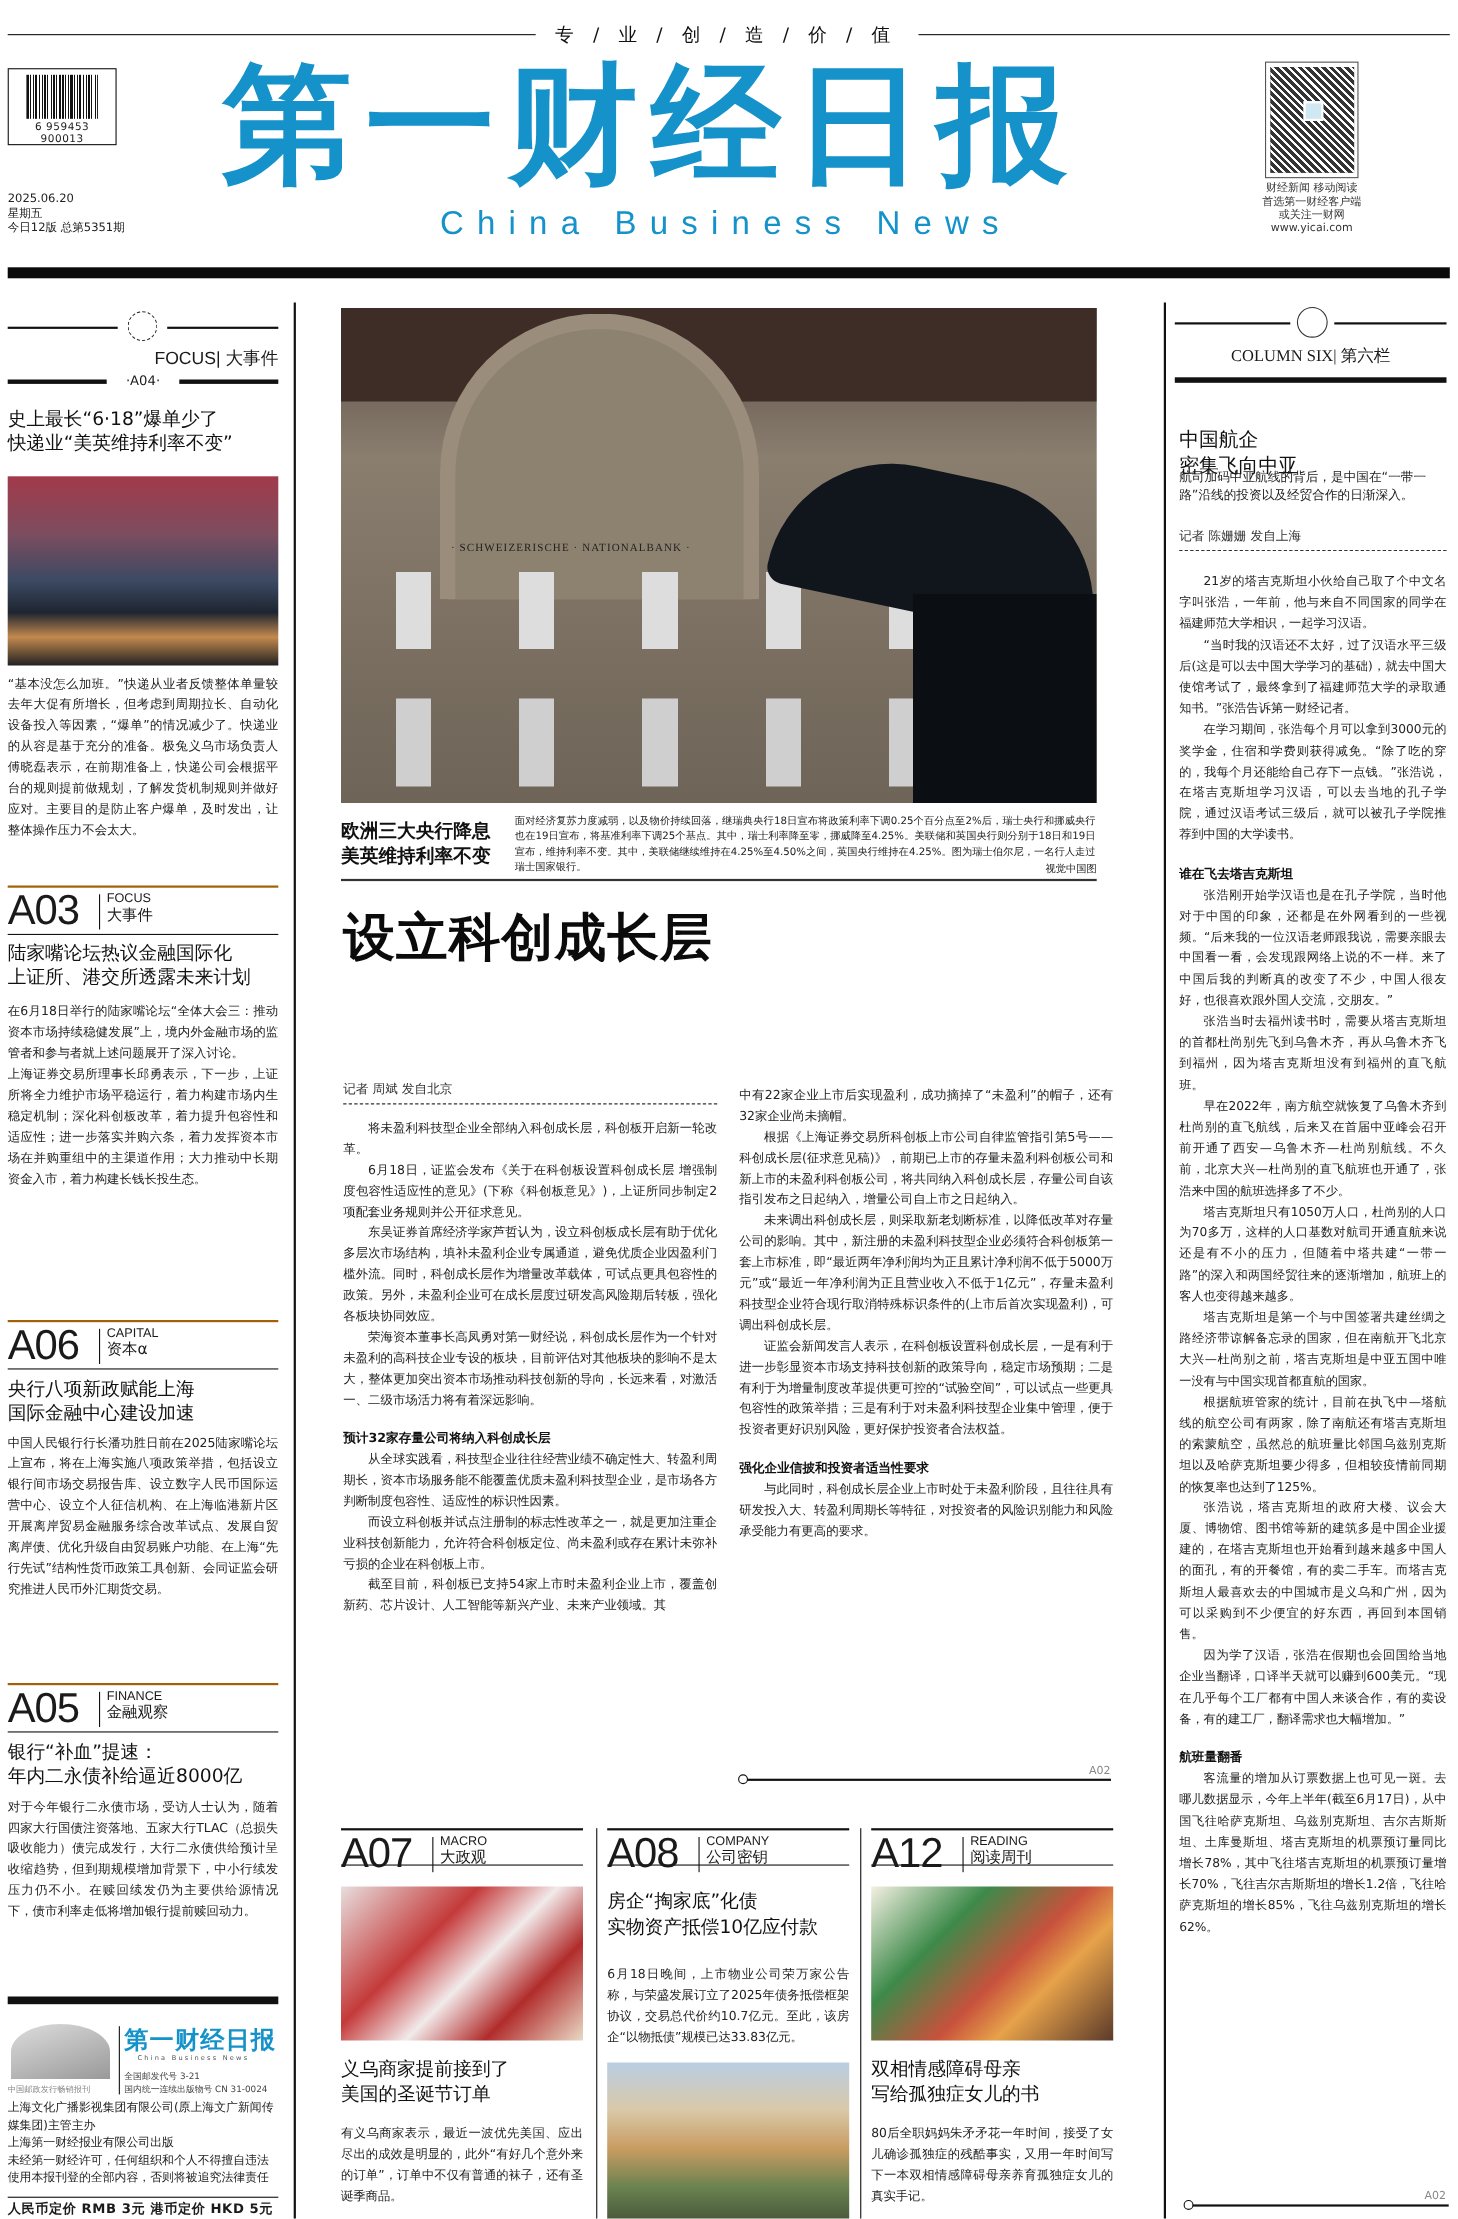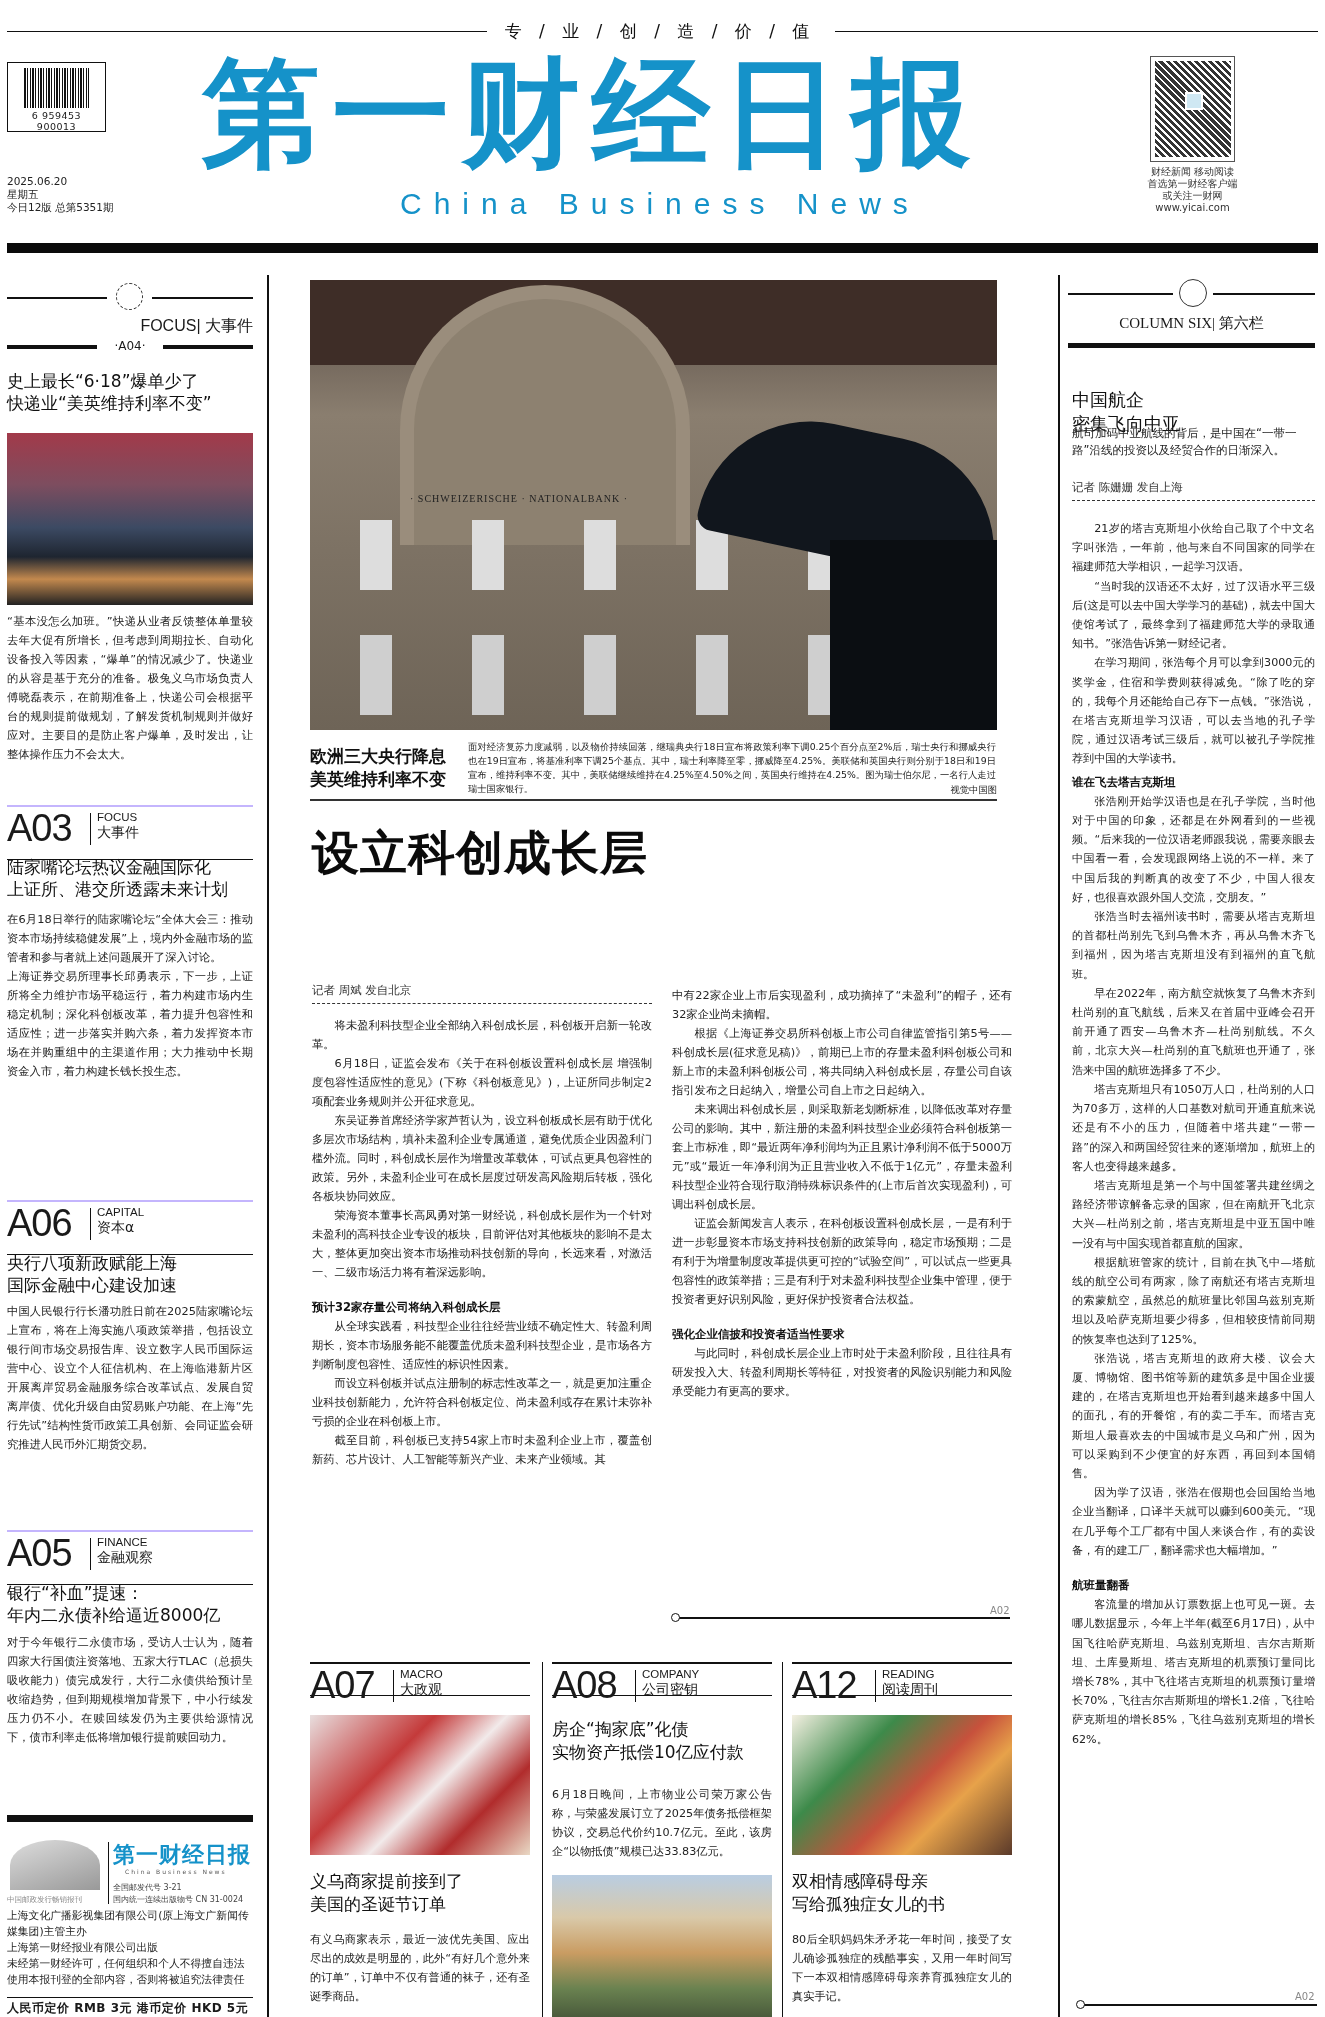--- a/index.html
+++ b/index.html
@@ -16,21 +16,21 @@
 .logo-en{position:absolute;left:400px;top:187px;font-size:30px;letter-spacing:12px;color:#1592c9;font-family:"Liberation Sans",sans-serif}
 .qr{position:absolute;left:1150px;top:56px;width:85px;height:106px;border:1px solid #555;background:
  linear-gradient(#fff,#fff) 5px 5px/78px 82px no-repeat;}
 .qr-inner{position:absolute;left:1155px;top:61px;width:76px;height:96px;background:
  repeating-linear-gradient(45deg,#111 0 3px,#fff 3px 5px),#111;opacity:.85}
 .qr-c{position:absolute;left:1185px;top:92px;width:18px;height:18px;background:#cfe8f3;border:2px solid #fff}
 .qr-txt{position:absolute;left:1140px;top:166px;width:105px;text-align:center;font-size:10px;line-height:12px;color:#333}
 .topbar{position:absolute;left:7px;top:243px;width:1311px;height:10px;background:#0a0a0a}
 
 .vline{position:absolute;width:2px;background:#111}
-.sec-head{position:absolute;left:7px;width:246px;border-top:2px solid #c4b5fd;border-bottom:1.5px solid #111;height:55px}
+.sec-head{position:absolute;left:7px;width:246px;border-top:2px solid #a16207;border-bottom:1.5px solid #111;height:45px}
 .sec-code{position:absolute;left:0;top:0;font-size:38px;line-height:43px;font-family:"Liberation Sans",sans-serif;letter-spacing:-1px}
 .sec-sep{position:absolute;top:6px;width:1px;height:32px;background:#111}
 .sec-en{position:absolute;top:4px;font-size:11.5px;line-height:12px;font-family:"Liberation Sans",sans-serif}
 .sec-cn{position:absolute;top:17px;font-size:14px;line-height:16px}
 .h-left{position:absolute;left:7px;font-size:17px;line-height:22px;color:#111}
 .body-s{position:absolute;font-size:11.3px;line-height:19px;color:#222;text-align:justify}
 .indent{text-indent:2em}
 .sub-bold{font-weight:bold;font-size:11.5px;color:#111}
 
 .img{position:absolute;overflow:hidden}
@@ -254,21 +254,21 @@
   <div>中国航企</div>
   <div>密集飞向中亚</div>
 </div>
 <div class="abs" style="left:1072px;top:425px;width:243px;font-size:11.5px;line-height:17px;color:#222">航司加码中亚航线的背后，是中国在“一带一路”沿线的投资以及经贸合作的日渐深入。</div>
 <div class="byline" style="left:1072px;top:480px;width:243px">记者 陈姗姗 发自上海</div>
 
 <div class="body-s" style="left:1072px;top:519px;width:243px;font-size:11.1px;line-height:19.2px">
   <div class="indent">21岁的塔吉克斯坦小伙给自己取了个中文名字叫张浩，一年前，他与来自不同国家的同学在福建师范大学相识，一起学习汉语。</div>
   <div class="indent">“当时我的汉语还不太好，过了汉语水平三级后(这是可以去中国大学学习的基础)，就去中国大使馆考试了，最终拿到了福建师范大学的录取通知书。”张浩告诉第一财经记者。</div>
   <div class="indent">在学习期间，张浩每个月可以拿到3000元的奖学金，住宿和学费则获得减免。“除了吃的穿的，我每个月还能给自己存下一点钱。”张浩说，在塔吉克斯坦学习汉语，可以去当地的孔子学院，通过汉语考试三级后，就可以被孔子学院推荐到中国的大学读书。</div>
-  <div class="sub-bold" style="margin-top:4px">谁在飞去塔吉克斯坦</div>
+  <div class="sub-bold" style="margin-top:16px">谁在飞去塔吉克斯坦</div>
   <div class="indent">张浩刚开始学汉语也是在孔子学院，当时他对于中国的印象，还都是在外网看到的一些视频。“后来我的一位汉语老师跟我说，需要亲眼去中国看一看，会发现跟网络上说的不一样。来了中国后我的判断真的改变了不少，中国人很友好，也很喜欢跟外国人交流，交朋友。”</div>
   <div class="indent">张浩当时去福州读书时，需要从塔吉克斯坦的首都杜尚别先飞到乌鲁木齐，再从乌鲁木齐飞到福州，因为塔吉克斯坦没有到福州的直飞航班。</div>
   <div class="indent">早在2022年，南方航空就恢复了乌鲁木齐到杜尚别的直飞航线，后来又在首届中亚峰会召开前开通了西安—乌鲁木齐—杜尚别航线。不久前，北京大兴—杜尚别的直飞航班也开通了，张浩来中国的航班选择多了不少。</div>
   <div class="indent">塔吉克斯坦只有1050万人口，杜尚别的人口为70多万，这样的人口基数对航司开通直航来说还是有不小的压力，但随着中塔共建“一带一路”的深入和两国经贸往来的逐渐增加，航班上的客人也变得越来越多。</div>
   <div class="indent">塔吉克斯坦是第一个与中国签署共建丝绸之路经济带谅解备忘录的国家，但在南航开飞北京大兴—杜尚别之前，塔吉克斯坦是中亚五国中唯一没有与中国实现首都直航的国家。</div>
   <div class="indent">根据航班管家的统计，目前在执飞中—塔航线的航空公司有两家，除了南航还有塔吉克斯坦的索蒙航空，虽然总的航班量比邻国乌兹别克斯坦以及哈萨克斯坦要少得多，但相较疫情前同期的恢复率也达到了125%。</div>
   <div class="indent">张浩说，塔吉克斯坦的政府大楼、议会大厦、博物馆、图书馆等新的建筑多是中国企业援建的，在塔吉克斯坦也开始看到越来越多中国人的面孔，有的开餐馆，有的卖二手车。而塔吉克斯坦人最喜欢去的中国城市是义乌和广州，因为可以采购到不少便宜的好东西，再回到本国销售。</div>
   <div class="indent">因为学了汉语，张浩在假期也会回国给当地企业当翻译，口译半天就可以赚到600美元。“现在几乎每个工厂都有中国人来谈合作，有的卖设备，有的建工厂，翻译需求也大幅增加。”</div>
   <div class="sub-bold" style="margin-top:16px">航班量翻番</div>
   <div class="indent">客流量的增加从订票数据上也可见一斑。去哪儿数据显示，今年上半年(截至6月17日)，从中国飞往哈萨克斯坦、乌兹别克斯坦、吉尔吉斯斯坦、土库曼斯坦、塔吉克斯坦的机票预订量同比增长78%，其中飞往塔吉克斯坦的机票预订量增长70%，飞往吉尔吉斯斯坦的增长1.2倍，飞往哈萨克斯坦的增长85%，飞往乌兹别克斯坦的增长62%。</div>

